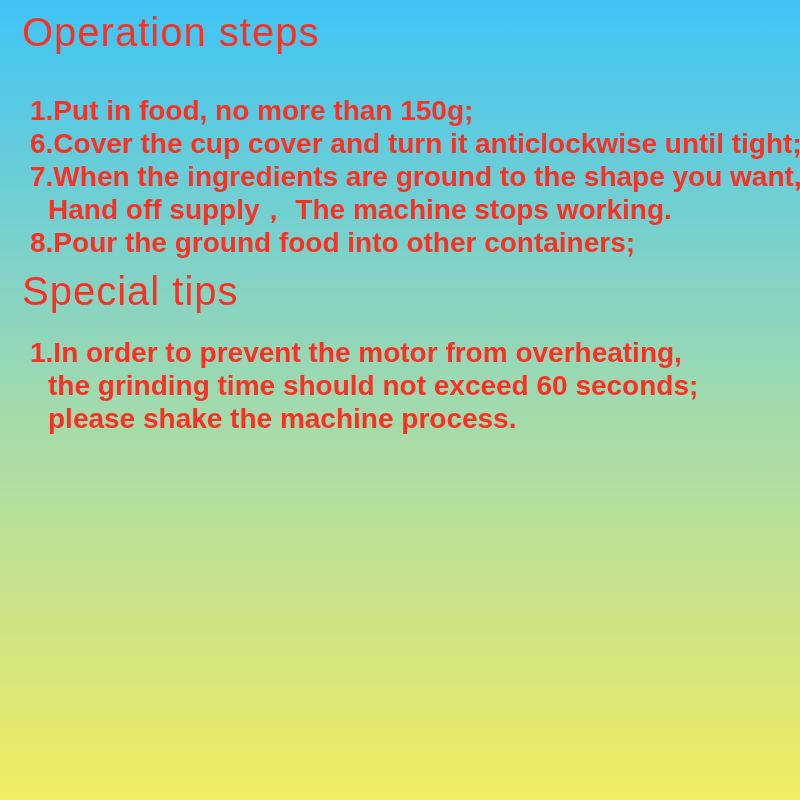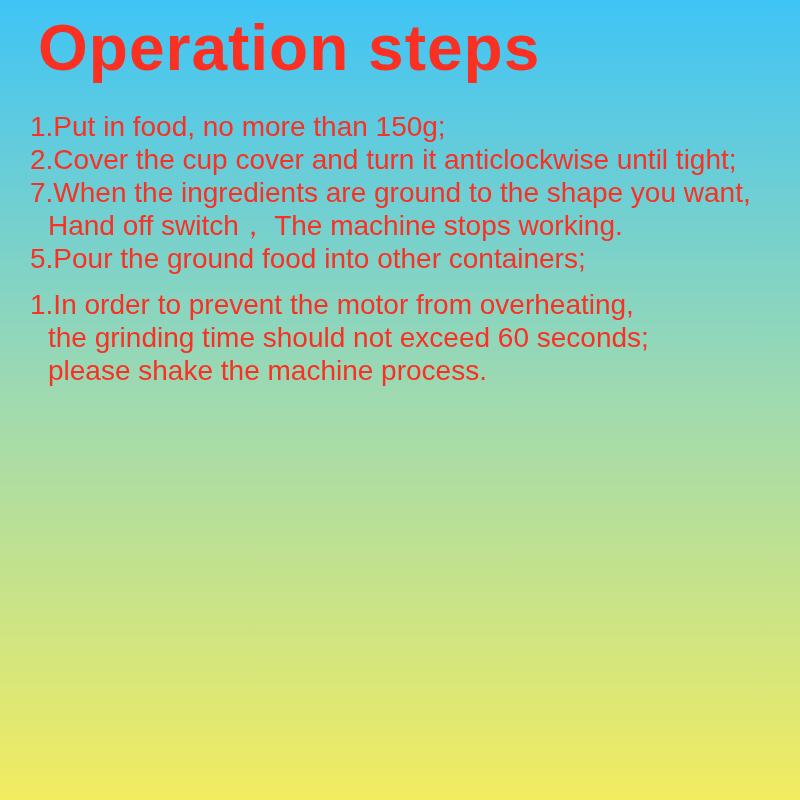--- a/index.html
+++ b/index.html
@@ -13,40 +13,41 @@
     background: linear-gradient(180deg, #3FC4F6 0%, #A0DAAF 50%, #F2EC60 100%);
     font-family: "Liberation Sans", sans-serif;
     color: #F93022;
   }
   .page {
     width: 800px;
     height: 800px;
     box-sizing: border-box;
   }
   h1.heading {
-    font-size: 64px;
-    font-weight: 700;
+    font-size: 40px;
+    font-weight: 400;
     line-height: 64px;
-    margin: 16px;
+    margin: 0;
     padding-left: 22px;
     letter-spacing: 1px;
     white-space: nowrap;
   }
   .heading-operation {
     margin-top: 52px;
   }
   .heading-tips {
     margin-top: 46px;
   }
   .list {
     font-size: 28px;
     line-height: 33px;
     padding-left: 30px;
     letter-spacing: 0px;
     white-space: nowrap;
+    font-weight: bold;
   }
   .list-operation {
     margin-top: 30px;
   }
   .list-tips {
     margin-top: 13px;
   }
   .line {
     height: 33px;
   }
@@ -56,26 +57,27 @@
 </style>
 </head>
 <body>
 
 <div class="page">
 
   <h1 class="heading heading-operation">Operation steps</h1>
 
   <div class="list list-operation">
     <div class="line">1.Put in food, no more than 150g;</div>
-    <div class="line">2.Cover the cup cover and turn it anticlockwise until tight;</div>
+    <div class="line">6.Cover the cup cover and turn it anticlockwise until tight;</div>
     <div class="line">7.When the ingredients are ground to the shape you want,</div>
-    <div class="line cont">Hand off switch， The machine stops working.</div>
-    <div class="line">5.Pour the ground food into other containers;</div>
+    <div class="line cont">Hand off supply， The machine stops working.</div>
+    <div class="line">8.Pour the ground food into other containers;</div>
   </div>
 
+  <h1 class="heading heading-tips">Special tips</h1>
 
   <div class="list list-tips">
     <div class="line">1.In order to prevent the motor from overheating,</div>
     <div class="line cont">the grinding time should not exceed 60 seconds;</div>
     <div class="line cont">please shake the machine process.</div>
   </div>
 
 </div>
 
 </body></html>

